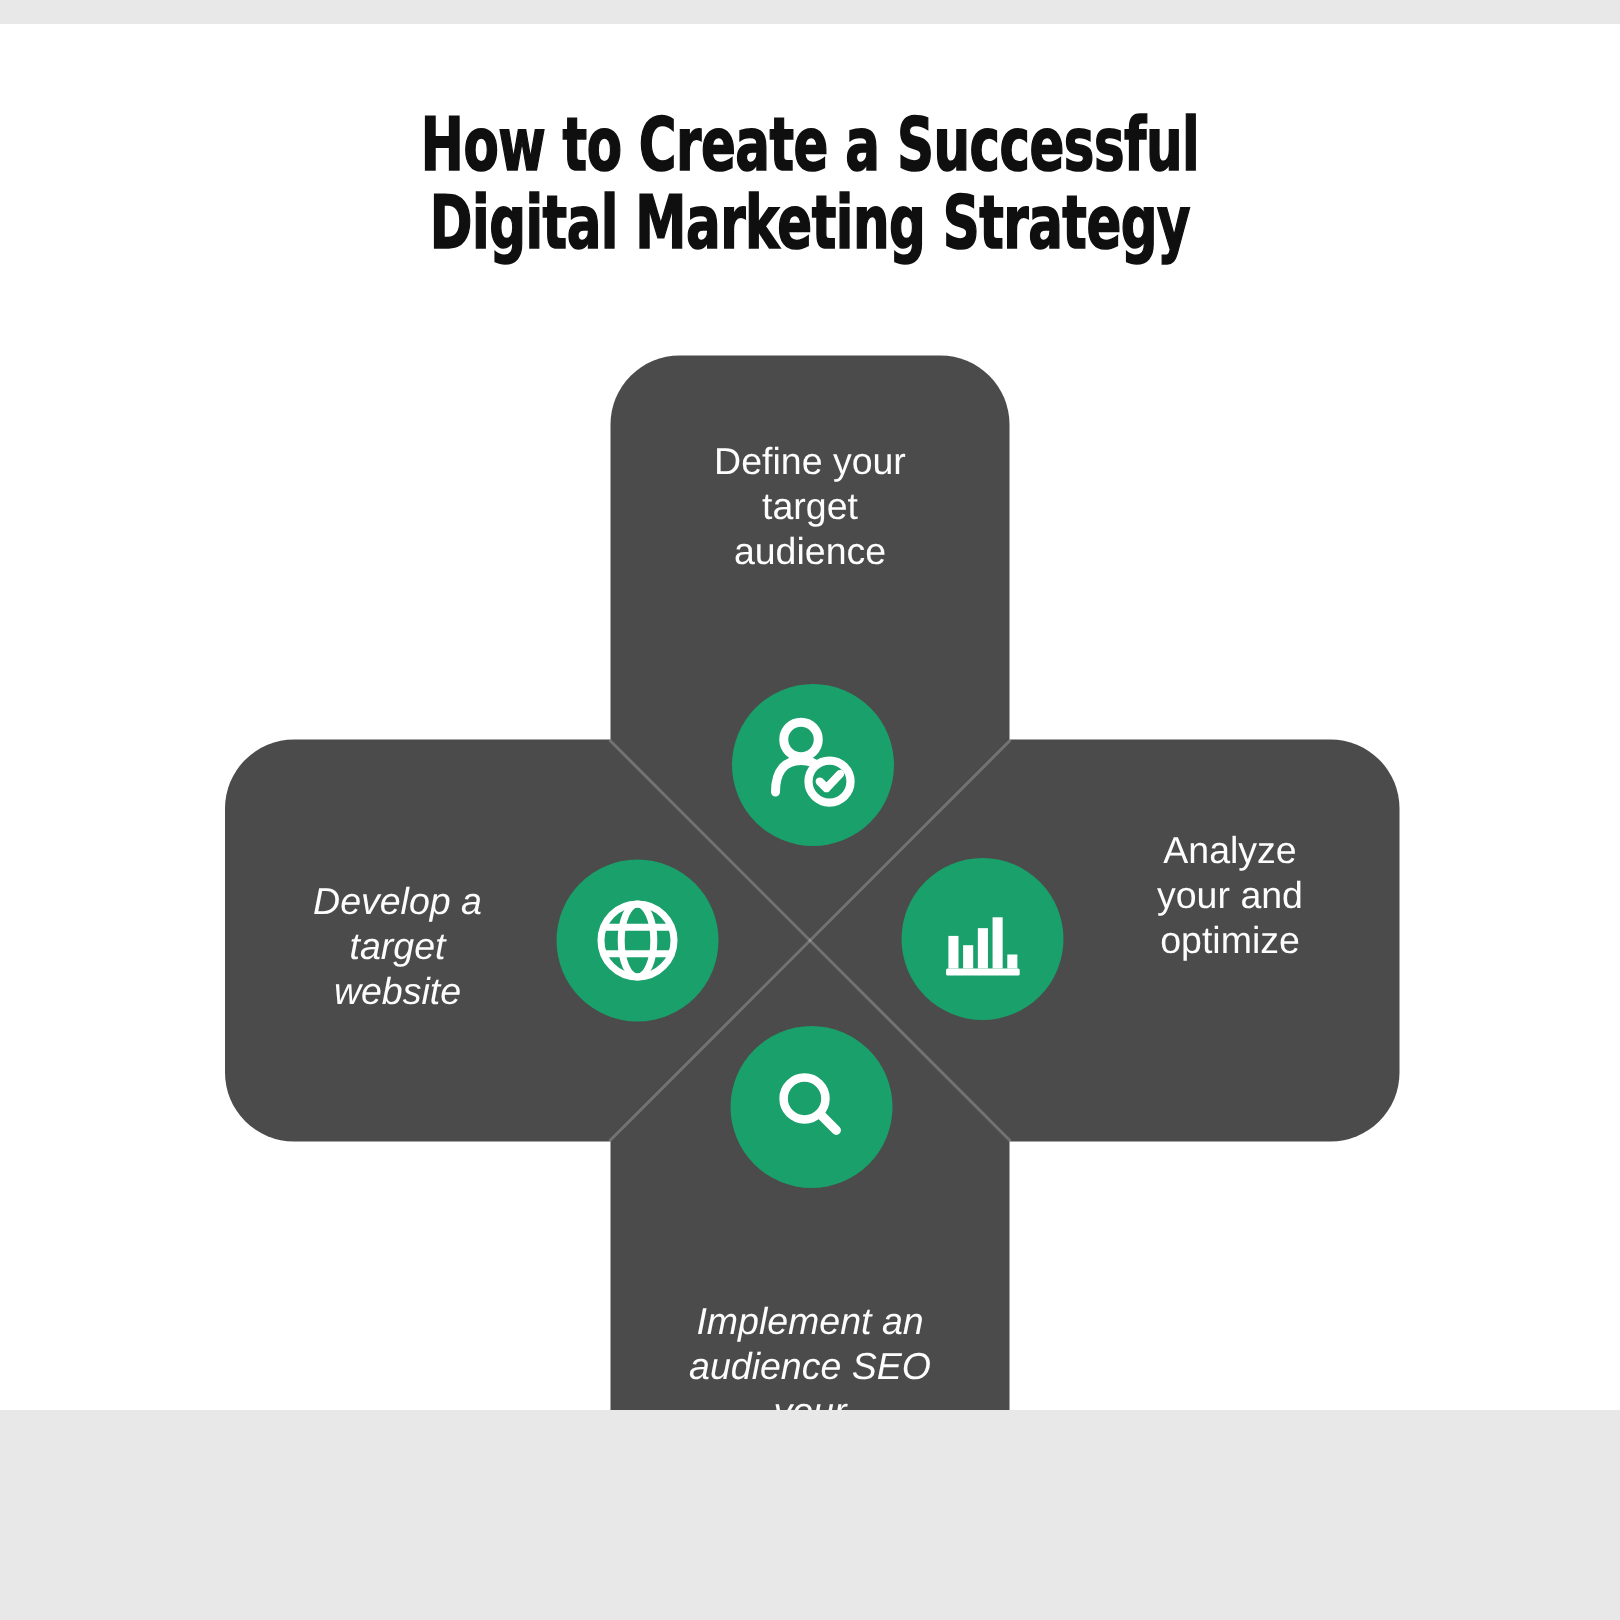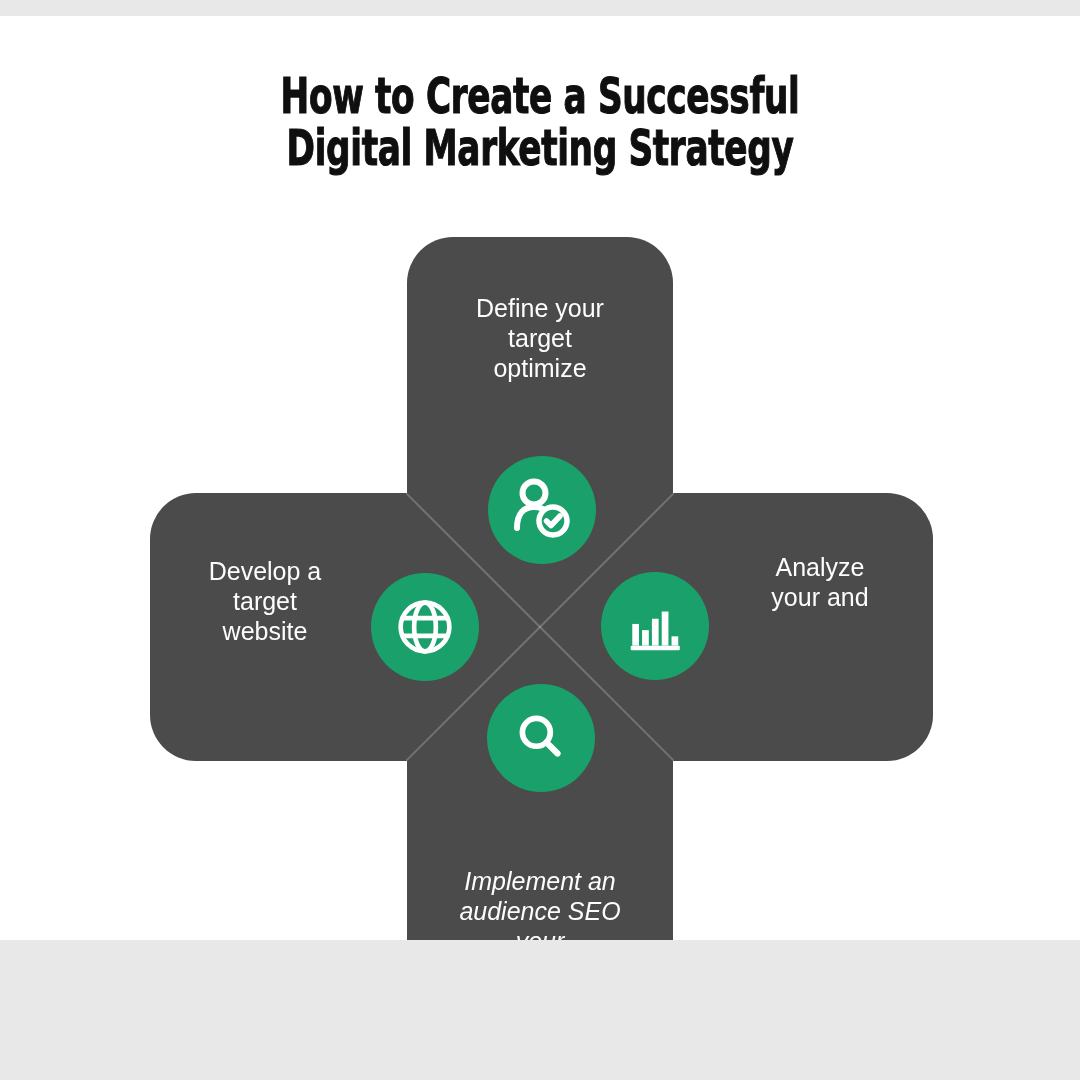--- a/index.html
+++ b/index.html
@@ -46,21 +46,21 @@
   .icon-bottom{left:487px;top:668px;}
   .icon-circle svg{display:block;}
   .badge-bg{fill:var(--accent);}
   
   .label{
     position:absolute;width:220px;text-align:center;
     color:var(--text);font-size:25px;line-height:30px;font-weight:400;
   }
   .label span{display:block;}
   .label-top{left:430px;top:277px;}
-  .label-left{left:155px;top:540px;}
+  .label-left{left:155px;top:570px;font-style:italic;}
   .label-right{left:710px;top:536px;}
   .label-bottom{left:430px;top:850px;font-style:italic;}
 </style>
 </head>
 <body>
 
 <div class="canvas">
 
   <h1 class="title">
     <div>How to Create a Successful</div>
@@ -68,30 +68,31 @@
   </h1>
 
   <div class="arm arm-vertical"></div>
   <div class="arm arm-horizontal"></div>
   <div class="seam seam-1"></div>
   <div class="seam seam-2"></div>
 
   <div class="label label-top">
     <span>Define your</span>
     <span>target</span>
-    <span>optimize</span>
+    <span>audience</span>
   </div>
   <div class="label label-left">
     <span>Develop a</span>
     <span>target</span>
     <span>website</span>
   </div>
   <div class="label label-right">
     <span>Analyze</span>
     <span>your and</span>
+    <span>optimize</span>
   </div>
   <div class="label label-bottom">
     <span>Implement an</span>
     <span>audience SEO</span>
     <span>your</span>
   </div>
 
   <div class="icon-circle icon-top">
     <svg width="68" height="68" viewBox="0 0 68 68" aria-hidden="true">
       <circle cx="26" cy="17" r="11.5" fill="none" stroke="#ffffff" stroke-width="6"></circle>

